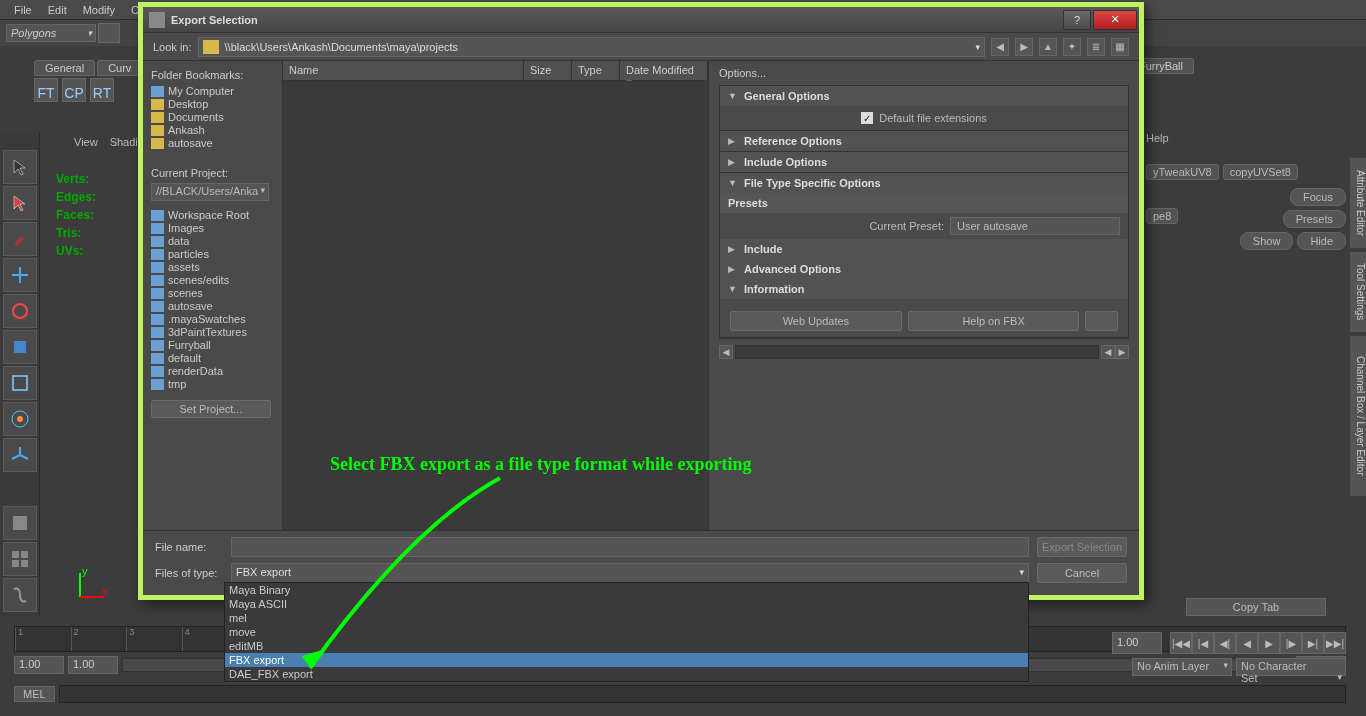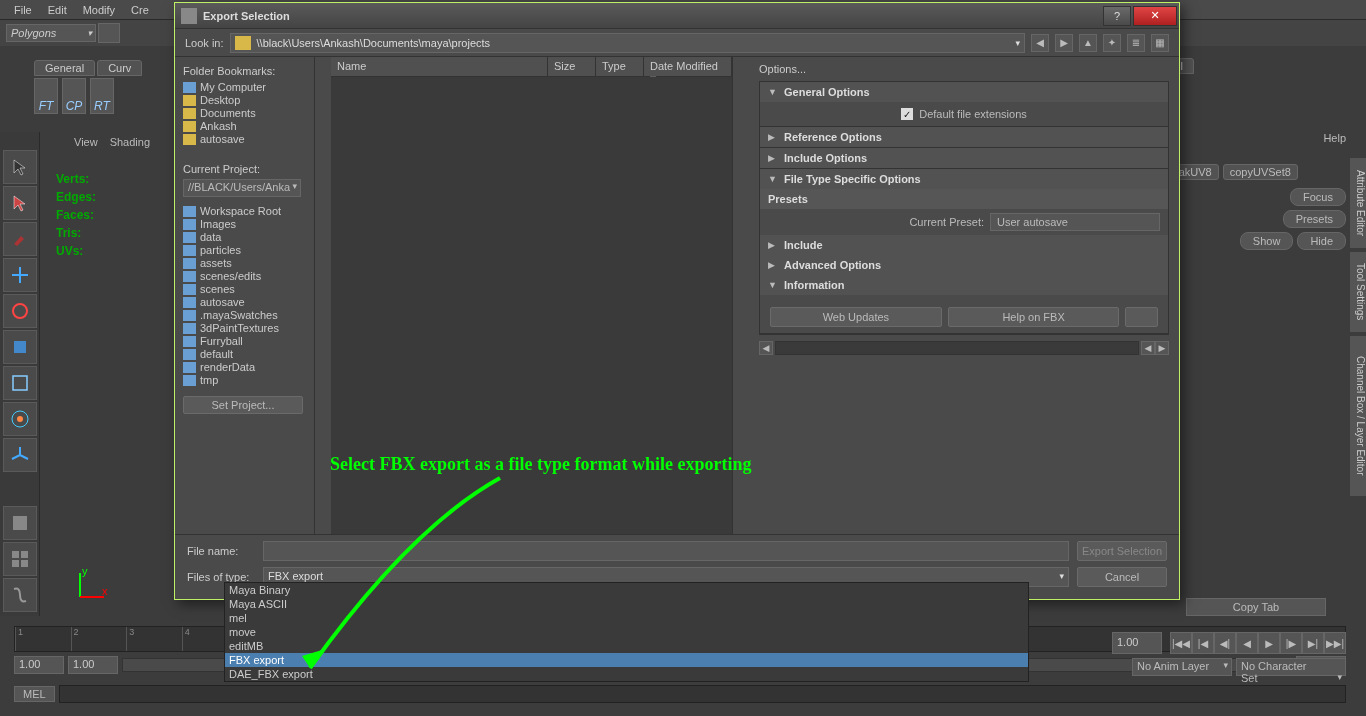--- a/index.html
+++ b/index.html
@@ -17,21 +17,21 @@
 .dd { background: #555; border: 1px solid #666; width: 90px; height: 18px; display: flex; align-items: center; padding: 0 4px; color: #ccc; position: relative; font-style: italic; }
 .dd::after { content: "▾"; position: absolute; right: 3px; font-size: 9px; }
 .mini-icon { width: 22px; height: 20px; background: #555; margin-left: 2px; border: 1px solid #666; }
 
 
 .shelf-tabs { position: absolute; top: 58px; left: 34px; right: 0; height: 20px; display: flex; align-items: center; }
 .shelf-tab { background: #525252; border: 1px solid #666; padding: 1px 10px; margin-right: 2px; color: #ccc; border-radius: 3px 3px 0 0; }
 
 
 .shelf-row { position: absolute; top: 78px; left: 34px; height: 32px; display: flex; gap: 4px; }
-.shelf-row .ico { width: 24px; height: 36px; background: #555; border: 1px solid #666; display:flex; align-items:flex-end; justify-content:center; font-size:12px; color:#9cf;font-style:italic; }
+.shelf-row .ico { width: 24px; height: 24px; background: #555; border: 1px solid #666; display:flex; align-items:flex-end; justify-content:center; font-size:14px; color:#9cf; }
 
 
 .left-tb { position: absolute; left: 0; top: 132px; width: 40px; bottom: 100px; background: #3a3a3a; border-right: 1px solid #2a2a2a; display: flex; flex-direction: column; align-items: center; gap: 2px; padding-top: 18px; }
 .left-tb .tool { width: 34px; height: 34px; background: #4a4a4a; border: 1px solid #5a5a5a; display:flex; align-items:center; justify-content:center; }
 
 
 .vp-menu { position: absolute; left: 56px; top: 132px; height: 20px; display: flex; align-items: center; margin-left: 12px; }
 .vp-menu span { padding: 1px 6px; color: #bbb; }
 
 
@@ -68,36 +68,36 @@
 .anim-row { position: absolute; right: 20px; bottom: 40px; display:flex; gap: 4px; align-items:center; }
 .anim-row .dd2 { background: #555; border: 1px solid #666; height: 18px; padding: 1px 20px 1px 4px; position: relative; }
 .anim-row .dd2::after { content:"▾"; position:absolute; right:3px; font-size:9px; }
 
 
 .cmd-row { position: absolute; left: 14px; right: 20px; bottom: 12px; height: 20px; display: flex; align-items: center; }
 .cmd-row .mel { background: #555; border: 1px solid #666; padding: 1px 8px; }
 .cmd-row .cmd { flex: 1; background: #333; border: 1px solid #222; height: 18px; margin-left: 4px; }
 
 
-.dialog { position: absolute; left: 138px; top: 2px; width: 1006px; height: 598px; background: #4a4a4a; border: 1px solid #bef264; box-shadow: 4px 4px 12px rgba(0,0,0,0.5); display: flex; flex-direction: column; margin-left: 36px; }
+.dialog { position: absolute; left: 138px; top: 2px; width: 1006px; height: 598px; background: #4a4a4a; border: 5px solid #bef264; box-shadow: 4px 4px 12px rgba(0,0,0,0.5); display: flex; flex-direction: column; }
 
 .title-bar { height: 26px; background: linear-gradient(#5a5a5a,#444); display: flex; align-items: center; padding-left: 6px; border-bottom: 1px solid #333; }
 .title-bar .ico { width: 16px; height: 16px; background: #888; margin-right: 6px; }
 .title-bar .ttl { color: #ddd; font-weight: bold; }
 .title-bar .spacer { flex: 1; }
 .title-bar .wbtn { width: 28px; height: 20px; display:flex; align-items:center; justify-content:center; background: linear-gradient(#6a6a6a,#4a4a4a); border: 1px solid #333; margin-right: 2px; color: #ddd; }
 .title-bar .wbtn.close { background: linear-gradient(#e04545,#b02020); color: #fff; width: 44px;}
 
 .path-row { height: 28px; display: flex; align-items: center; padding: 0 10px; gap: 6px; border-bottom: 1px solid #333; }
 .path-row .lbl { color: #ccc; }
 .path-row .path { flex: 1; background: #555; border: 1px solid #666; height: 20px; display: flex; align-items: center; padding: 0 4px; color: #ddd; }
 .path-row .folder-ico { width: 16px; height: 14px; background: #d9b84a; margin-right: 6px; }
 .path-row .nav { width: 18px; height: 18px; background: #555; border: 1px solid #666; display:flex; align-items:center; justify-content:center; font-size:10px; cursor:default;}
 
-.body { flex: 1; display: flex; overflow: hidden; gap: 16px; }
+.body { flex: 1; display: flex; overflow: hidden; }
 
 
 .lcol { width: 140px; padding: 6px 8px; border-right: 1px solid #333; overflow-y: auto; }
 .lcol .hdr { color: #ccc; margin: 2px 0 4px; }
 .lcol .item { display: flex; align-items: center; margin: 1px 0; color: #ccc; cursor: default; }
 .lcol .fico { width: 13px; height: 11px; background: #6a9fd4; margin-right: 4px; }
 .lcol .fico.y { background: #d9b84a; }
 .lcol .btn { background: #5a5a5a; border: 1px solid #6a6a6a; padding: 2px; text-align: center; width: 120px; margin-top: 10px; border-radius: 2px; }
 .lcol .dd3 { background: #555; border: 1px solid #666; height: 18px; width: 118px; padding: 1px 4px; position: relative; margin: 4px 0 8px; }
 .lcol .dd3::after { content:"▾"; position:absolute; right:3px; top:1px; font-size:9px; }
@@ -264,21 +264,21 @@
     <text x="30" y="30" fill="#f00" font-size="10">x</text>
   </svg>
 
   <div style="position:absolute; right:0; top:130px; width:16px;">
     <div class="rside" style="position:relative;height:90px;">Attribute Editor</div>
     <div class="rside" style="position:relative;height:80px;margin-top:4px;">Tool Settings</div>
     <div class="rside" style="position:relative;height:160px;margin-top:4px;">Channel Box / Layer Editor</div>
   </div>
 
   <div class="rpanel">
-    <div style="text-align:right; margin-bottom:20px;">Help</div>
+    <div style="text-align:left; margin-bottom:20px;">Help</div>
     <div class="tab-row">
       <div class="tab">yTweakUV8</div>
       <div class="tab">copyUVSet8</div>
     </div>
     <div style="display:flex; justify-content:space-between; align-items:flex-start;">
       <div class="tab" style="margin-top:24px;">pe8</div>
       <div class="btns">
         <div class="btn">Focus</div>
         <div class="btn">Presets</div>
         <div class="row">

